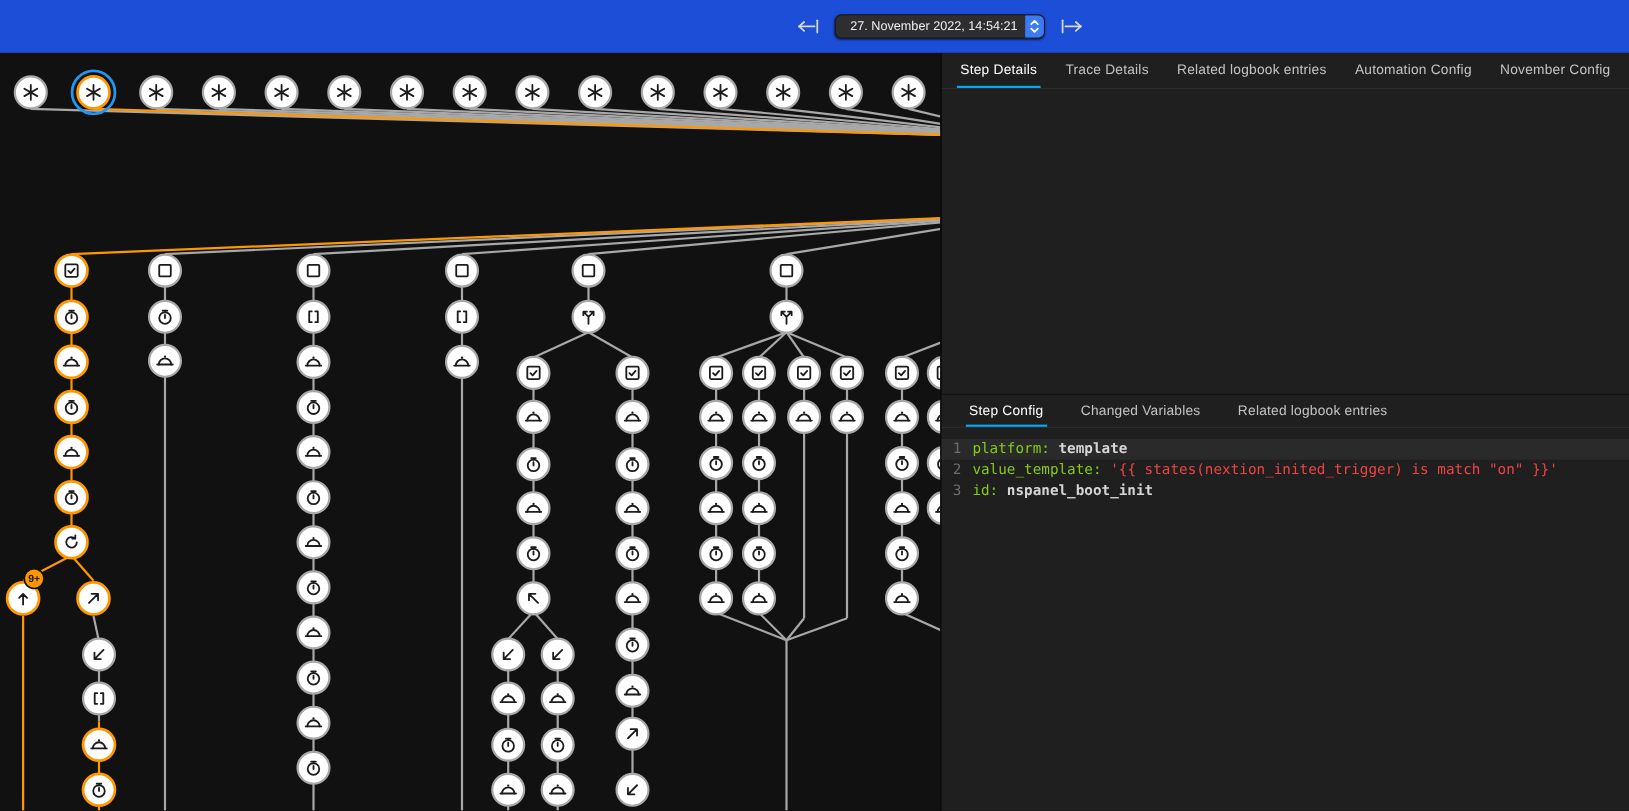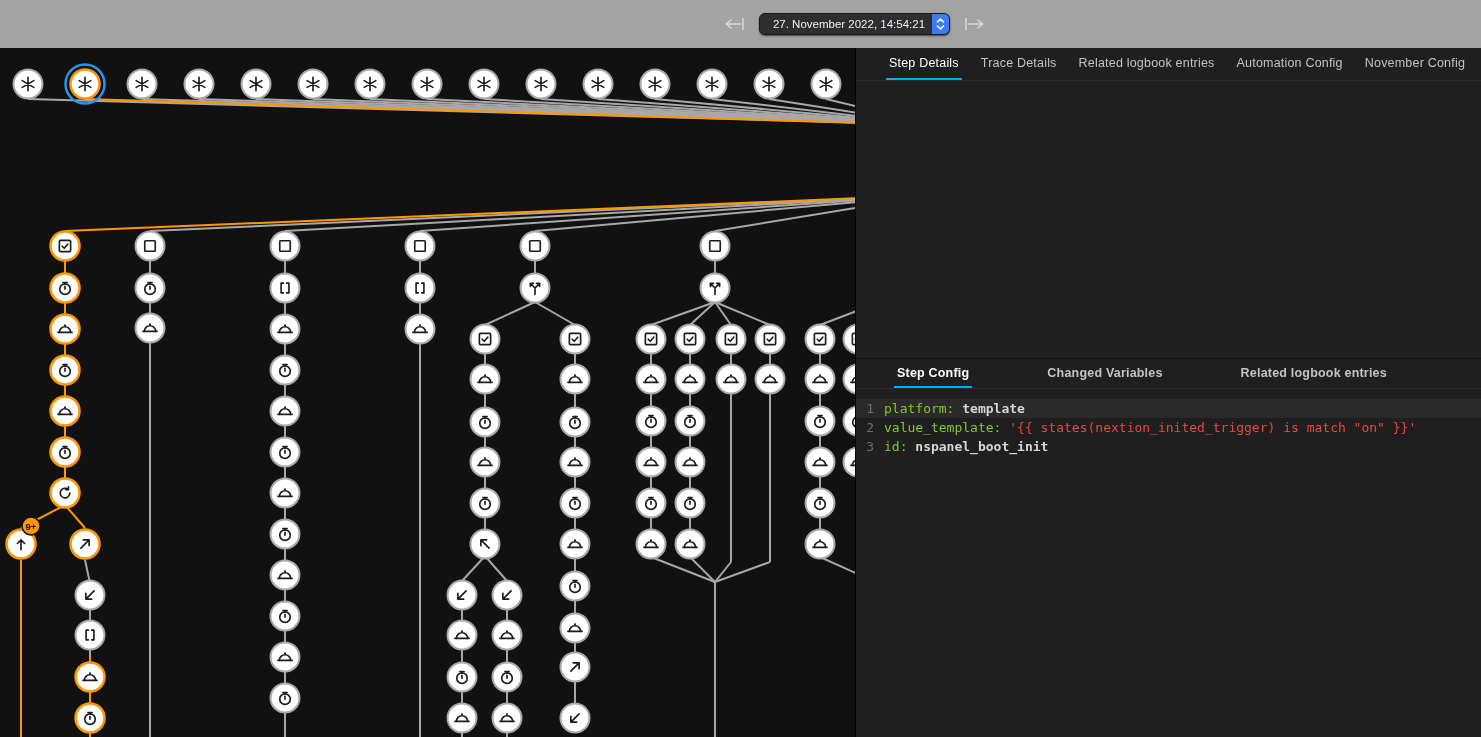--- a/index.html
+++ b/index.html
@@ -2,21 +2,21 @@
 <html><head>
 <meta charset="utf-8">
 <style>
   * { box-sizing: border-box; margin: 0; padding: 0; }
   html,body { width:1481px; height:737px; overflow:hidden; background:#121212;
     font-family:"Liberation Sans", sans-serif; }
   .app { position:relative; width:1481px; height:737px; }
 
   
   .toolbar { position:absolute; top:0; left:0; width:1481px; height:48px;
-    background:#a3a3a3; z-index:20; }
+    background:#1d4ed8; z-index:20; }
   .nav-arrow { position:absolute; top:14px; width:22px; height:20px; background:none;
     border:none; cursor:pointer; padding:0; }
   .nav-arrow svg { display:block; }
   #prev-btn { left:724px; }
   #next-btn { left:963px; }
   .date-select { position:absolute; left:759px; top:13px; width:191px; height:22px;
     background:#2e2e31; border:1px solid #1b1b1b; border-radius:6px; display:flex;
     align-items:center; cursor:pointer; box-shadow:0 1px 2px rgba(0,0,0,.6); }
   .date-select .date-text { flex:1; font-size:11.5px; color:#f0f0f0; text-align:center;
     padding-left:6px; white-space:nowrap; }
@@ -27,24 +27,24 @@
   
   .graph-area { position:absolute; left:0; top:48px; width:855px; height:689px;
     background:#111111; overflow:hidden; }
   .graph-area svg { display:block; }
 
   
   .panel { position:absolute; left:855px; top:48px; width:626px; height:689px;
     background:#1f1f1f; border-left:1px solid #000; }
   .tab-bar { display:flex; align-items:stretch; border-bottom:1px solid #2c2c2c; }
   .detail-tabs { height:33px; justify-content:space-between; padding:0 14px; }
-  .config-tabs { height:30px; justify-content:flex-start; gap:56px; padding:0 22px;font-weight:bold; }
+  .config-tabs { height:30px; justify-content:flex-start; gap:28px; padding:0 22px; }
   .tab { display:flex; align-items:center; font-size:12.5px; color:#c3c3c3;
     cursor:pointer; border-bottom:2px solid transparent; padding:0 3px;
-    white-space:nowrap; letter-spacing:.2px;margin-left:16px; }
+    white-space:nowrap; letter-spacing:.2px; }
   .tab.active { color:#ffffff; border-bottom-color:#03a9f4; }
   .executed { padding:21px 16px; font-size:14.5px; color:#ececec; }
 
   .config-section { position:absolute; left:0; top:310px; right:0; bottom:0;
     background:#1f1f1f; border-top:1px solid #121212; }
   .code-editor { font-family:"DejaVu Sans Mono", monospace; font-size:13px;
     line-height:19px; padding-top:10px; cursor:text; }
   .code-line { display:flex; white-space:pre; }
   .code-line.active-line { background:#2a2a2a; }
   .gutter { flex:none; width:28px; text-align:right; padding-right:10px;

